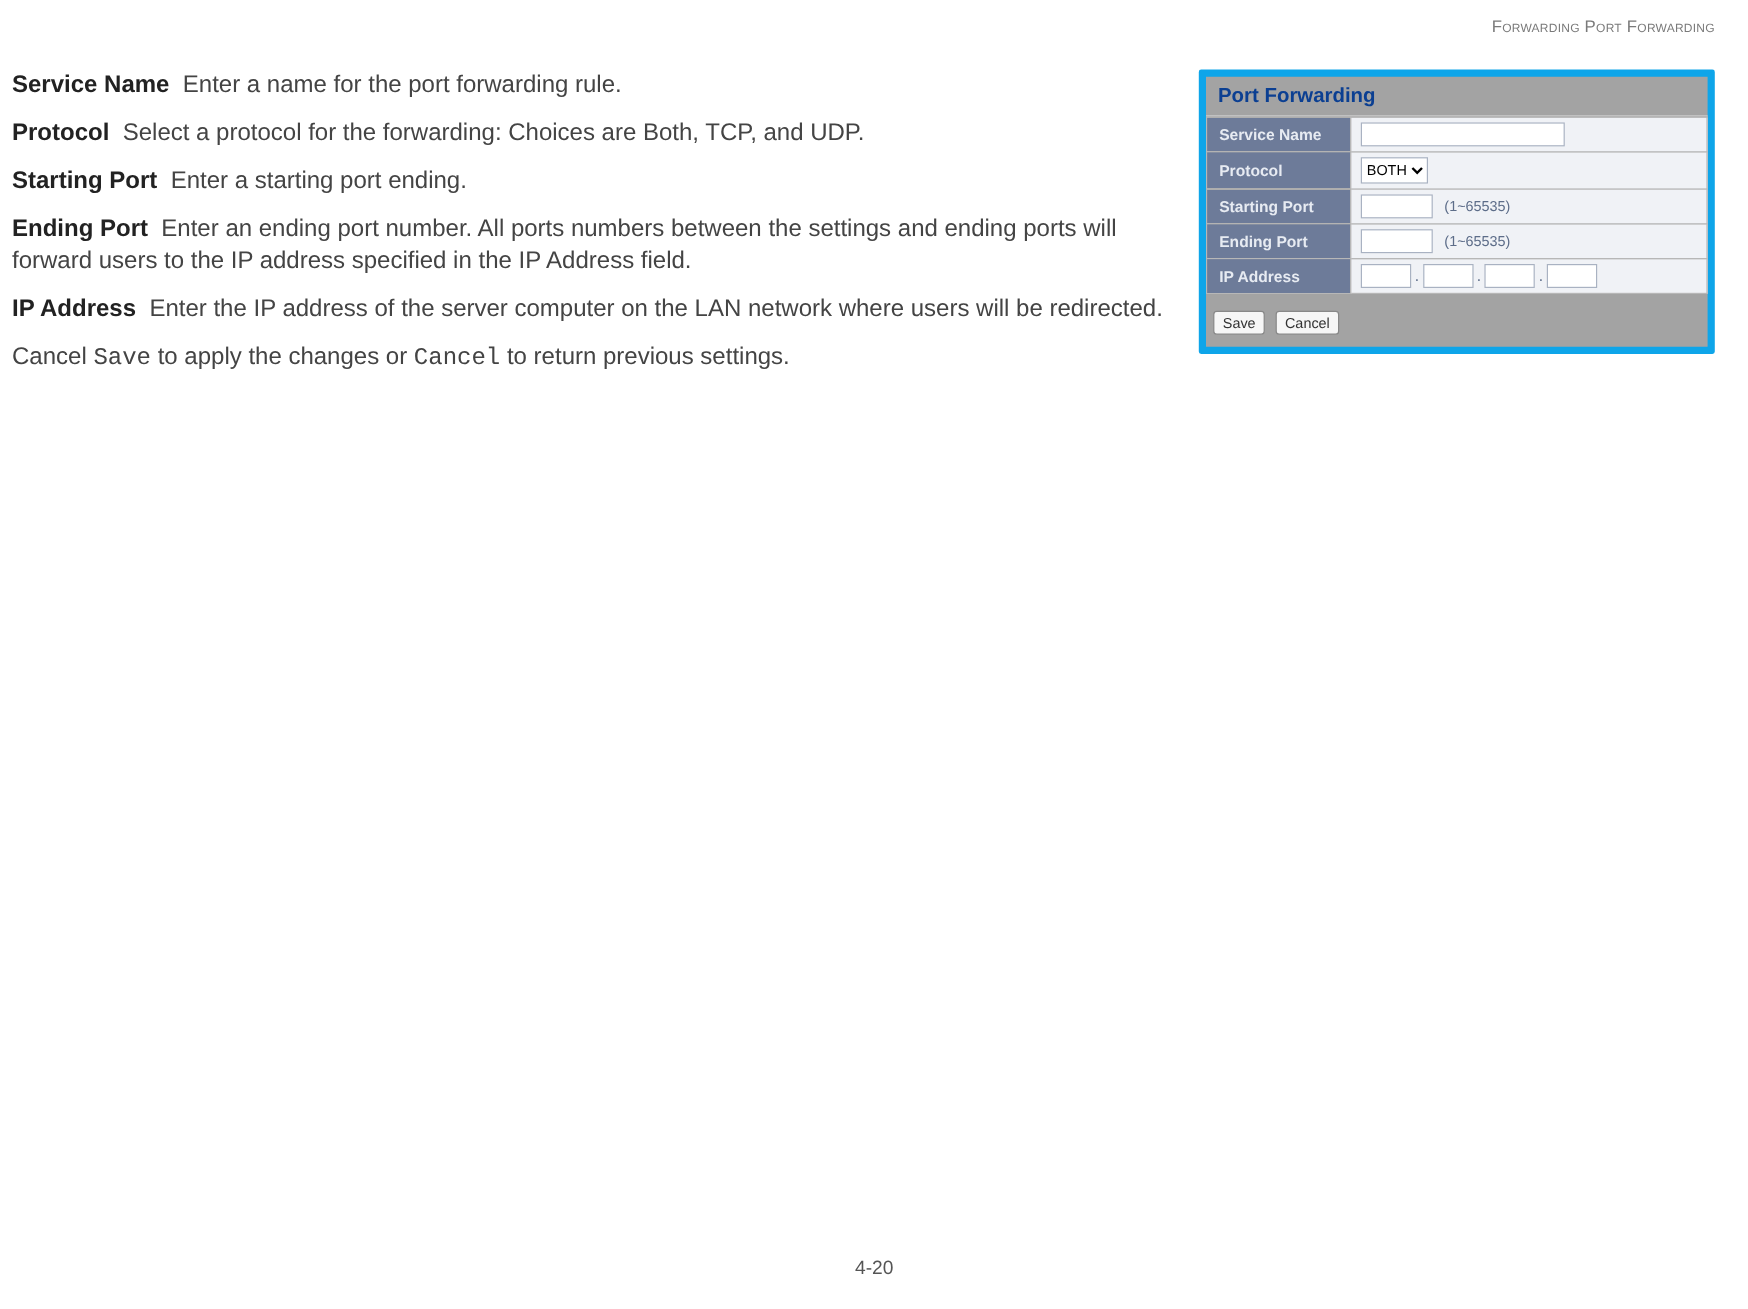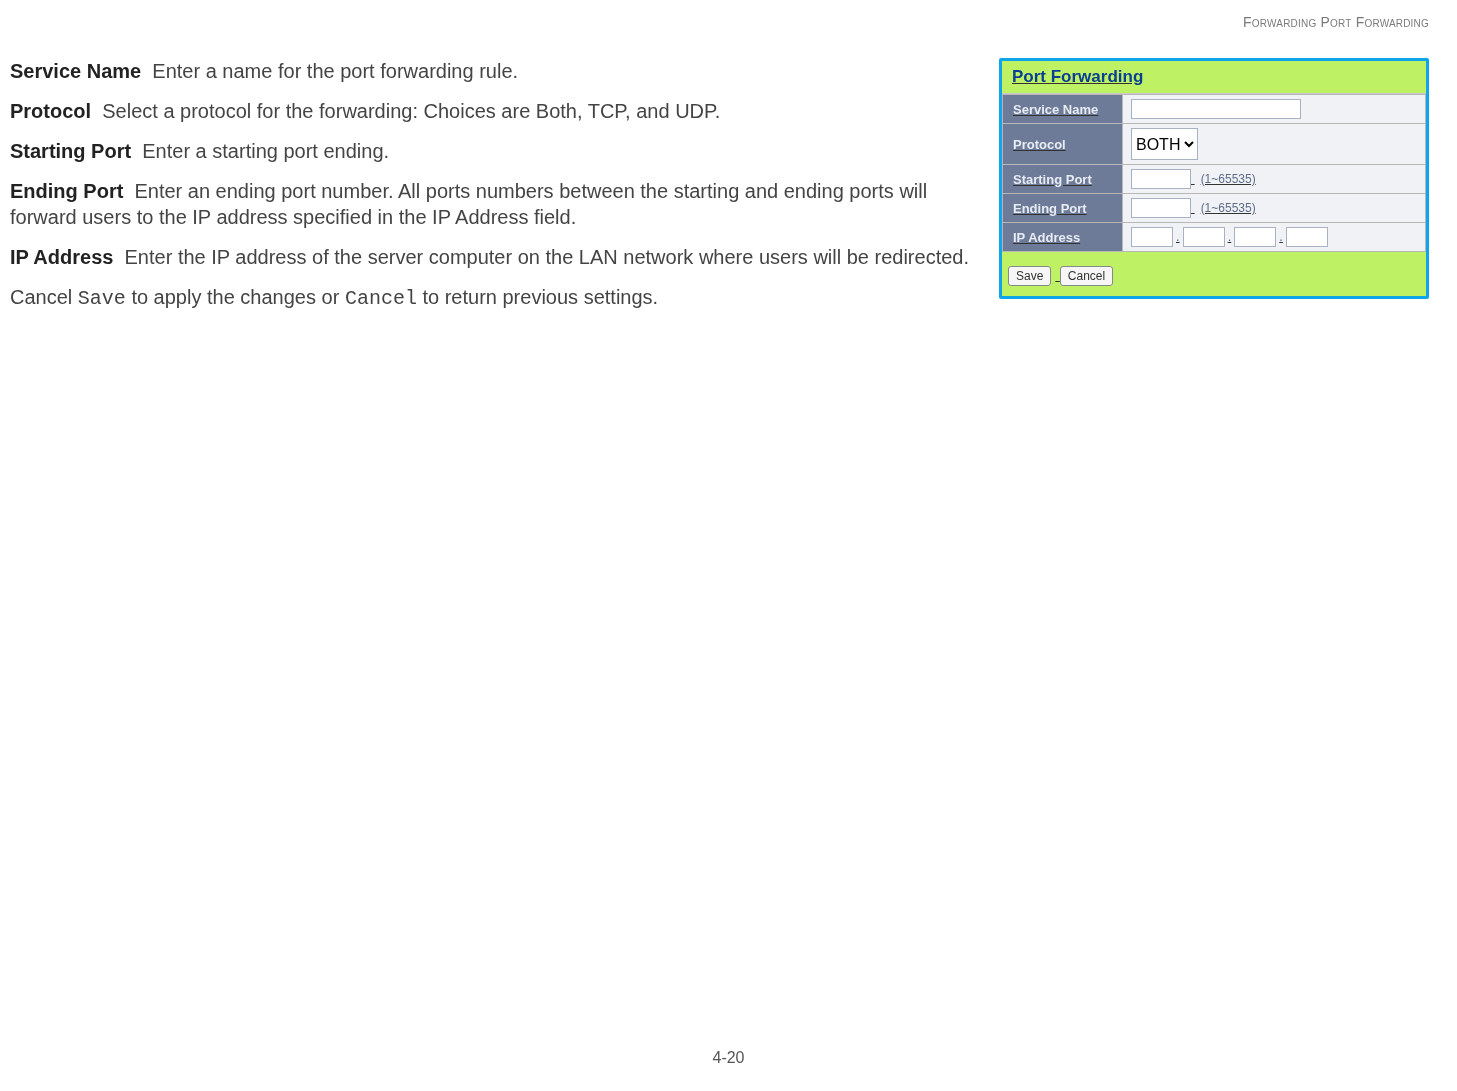--- a/index.html
+++ b/index.html
@@ -44,24 +44,23 @@
     margin: 0 0 14px 0;
     font-size: 20px;
     line-height: 1.3;
   }
   .text-col p b { color: #222; font-weight: bold; }
   .mono { font-family: "Courier New", Courier, monospace; }
   .shot-col {
     flex: 0 0 430px;
   }
   .shot {
-    border: 3px solid #0ea5e9;
+    border: 6px solid #0ea5e9;
     border-radius: 2px;
-    background: #bef264;
-    text-decoration: underline;
+    background: #a3a3a3;
   }
   .shot-title {
     padding: 6px 10px 6px 10px;
     color: #0b3f92;
     font-weight: bold;
     font-size: 17px;
     border-bottom: 1px solid #c9c9c9;
   }
   .form-table {
     width: 100%;
@@ -91,24 +90,24 @@
     height: 20px;
     border: 1px solid #a9b2c2;
     background: #fff;
     padding: 0 3px;
     font-size: 12px;
   }
   .w-long { width: 170px; }
   .w-port { width: 60px; }
   .w-ip   { width: 42px; }
   .form-table select {
-    height: 32px;
+    height: 22px;
     border: 1px solid #a9b2c2;
     background: #fff;
-    font-size: 16px;
+    font-size: 12px;
   }
   .hint {
     color: #5d6d89;
     font-size: 12px;
     margin-left: 6px;
     filter: blur(0.4px);
   }
   .dot { color: #5d6d89; padding: 0 3px; }
   .btn-row {
     padding: 14px 6px 10px 6px;
@@ -151,21 +150,21 @@
       <p>
         <b>Protocol</b>&nbsp;
         <span>Select a protocol for the forwarding: Choices are Both, TCP, and UDP.</span>
       </p>
       <p>
         <b>Starting Port</b>&nbsp;
         <span>Enter a starting port ending.</span>
       </p>
       <p>
         <b>Ending Port</b>&nbsp;
-        <span>Enter an ending port number. All ports numbers between the starting and ending ports will forward users to the IP address specified in the IP Address field.</span>
+        <span>Enter an ending port number. All ports numbers between the settings and ending ports will forward users to the IP address specified in the IP Address field.</span>
       </p>
       <p>
         <b>IP Address</b>&nbsp;
         <span>Enter the IP address of the server computer on the LAN network where users will be redirected.</span>
       </p>
       <p>
         <span>Cancel </span><span class="mono">Save</span><span> to apply the changes or </span><span class="mono">Cancel</span><span> to return previous settings.</span>
       </p>
     </div>
 

